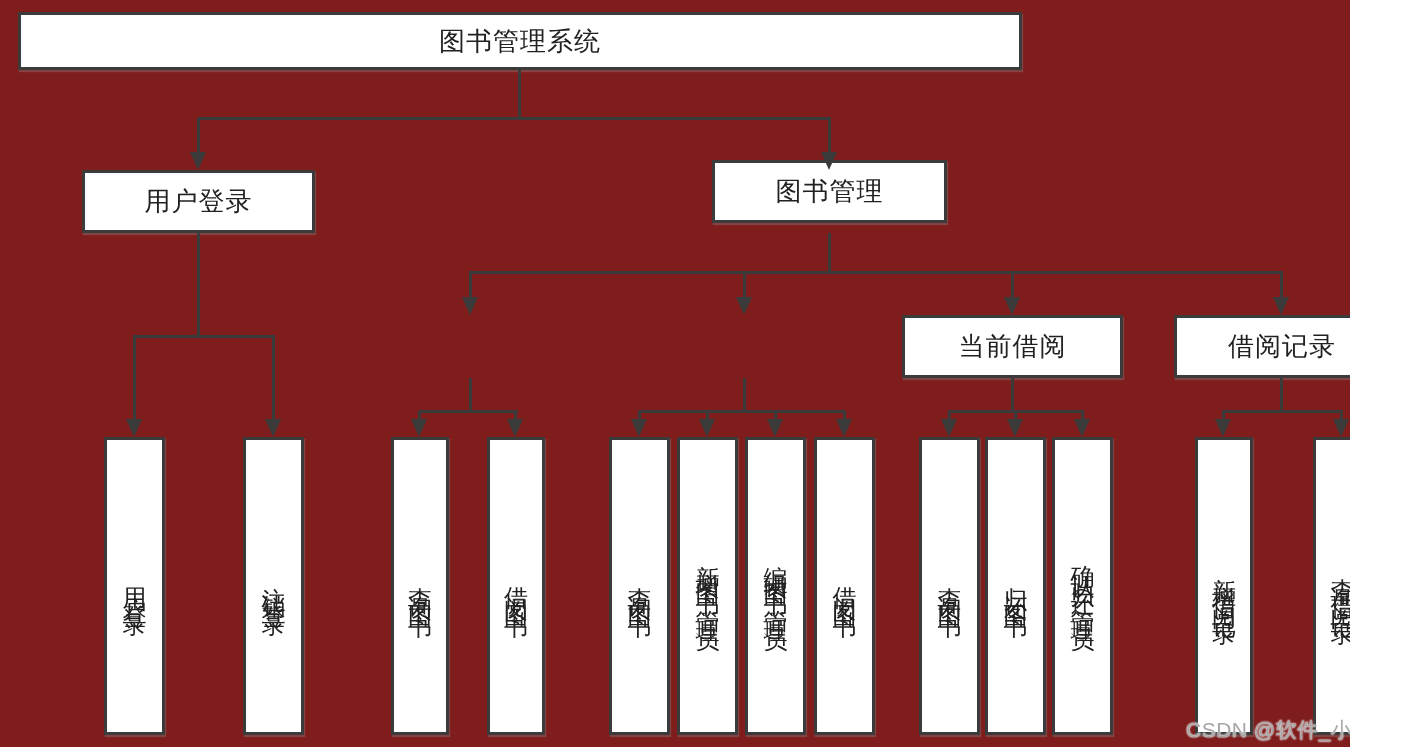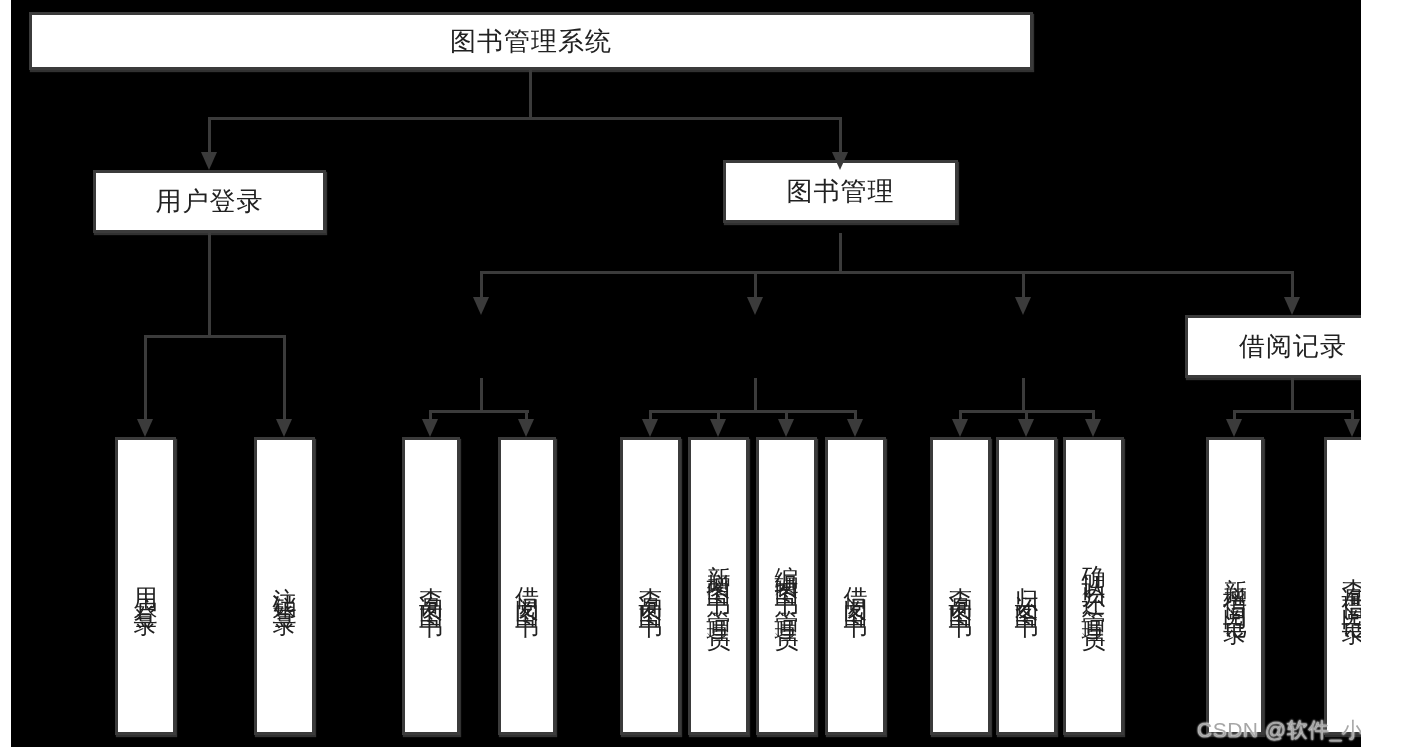--- a/index.html
+++ b/index.html
@@ -1,18 +1,18 @@
 <!DOCTYPE html>
 <html><head>
 <meta charset="utf-8">
 <style>
   html,body{margin:0;padding:0;background:#fff;}
   #stage{
     position:relative;width:1350px;height:747px;overflow:hidden;
-    background:#000000;font-family:"Liberation Sans",sans-serif;color:#212121;margin-left:11px;
+    background:#7f1d1d;font-family:"Liberation Sans",sans-serif;color:#212121;
   }
   .node{
     position:absolute;box-sizing:border-box;background:#fff;
     border:3px solid #3b3b3b;display:flex;align-items:center;justify-content:center;
     box-shadow:1px 2px 1px rgba(140,140,140,.35);
   }
   .hlabel{font-size:26px;letter-spacing:1px;white-space:nowrap;}
   .vnode .vlabel{
     writing-mode:vertical-rl;text-orientation:mixed;
     font-size:24px;letter-spacing:9px;line-height:1;white-space:nowrap;
@@ -43,20 +43,23 @@
   <div class="node" style="left:82px;top:170px;width:233px;height:63px">
     <span class="hlabel">用户登录</span>
   </div>
 
   <div class="node" style="left:712px;top:160px;width:235px;height:63px">
     <span class="hlabel">图书管理</span>
   </div>
 
 
 
+  <div class="node" style="left:902px;top:315px;width:221px;height:63px">
+    <span class="hlabel">当前借阅</span>
+  </div>
 
   <div class="node" style="left:1174px;top:315px;width:216px;height:63px">
     <span class="hlabel">借阅记录</span>
   </div>
 
   <div class="node vnode" style="left:104px;top:437px;width:61px;height:298px">
     <span class="vlabel">用户登录</span>
   </div>
   <div class="node vnode" style="left:243px;top:437px;width:61px;height:298px">
     <span class="vlabel">注销登录</span>

